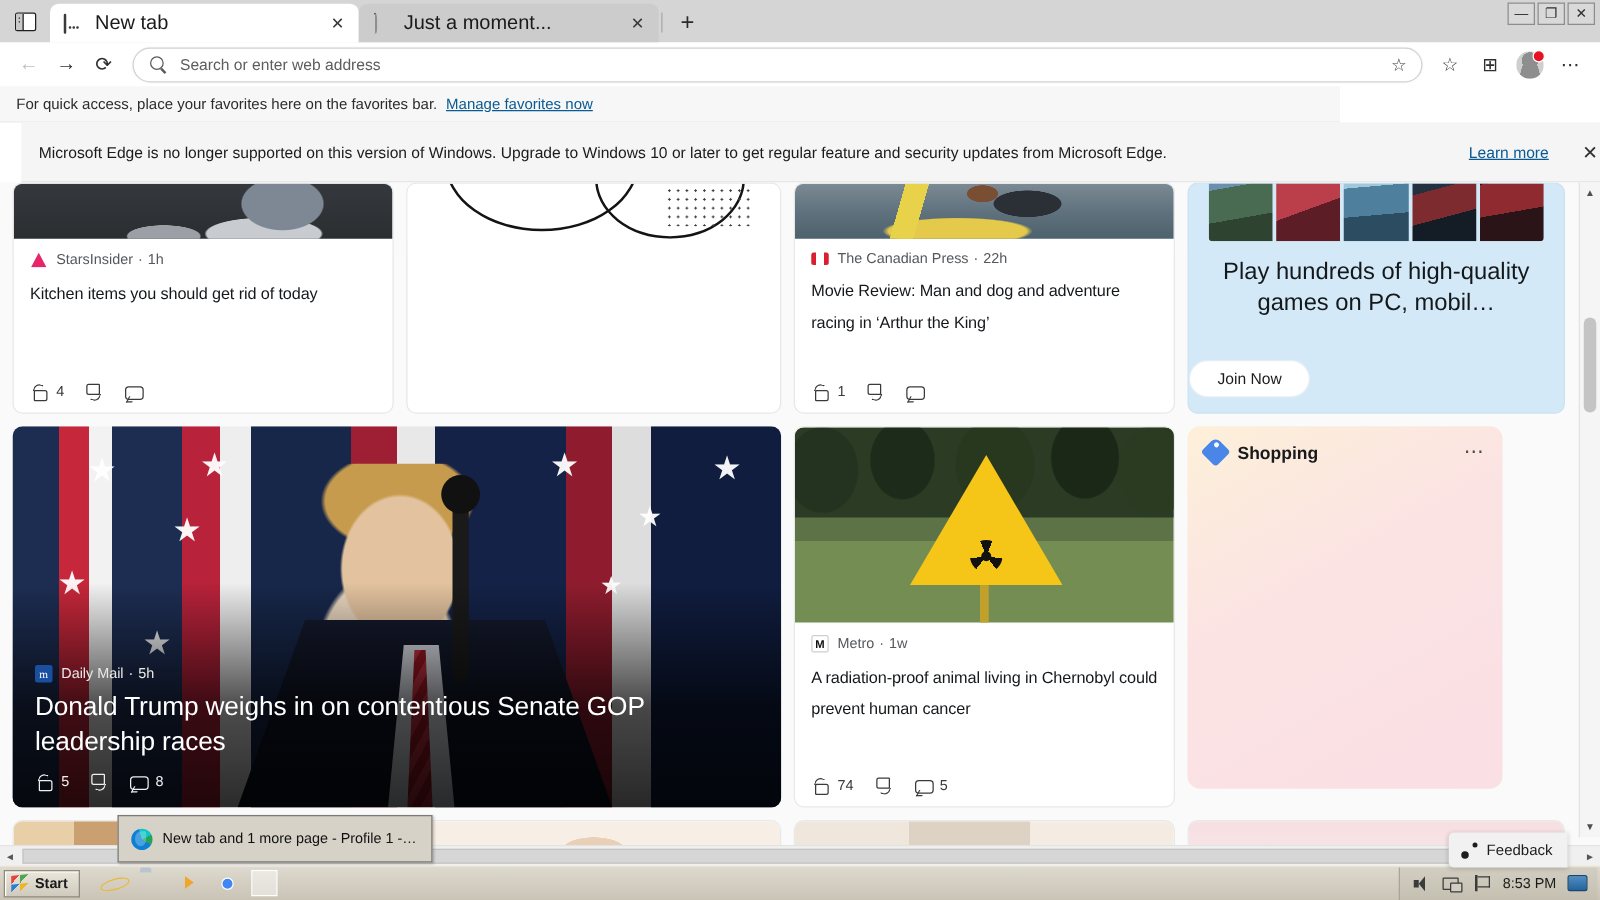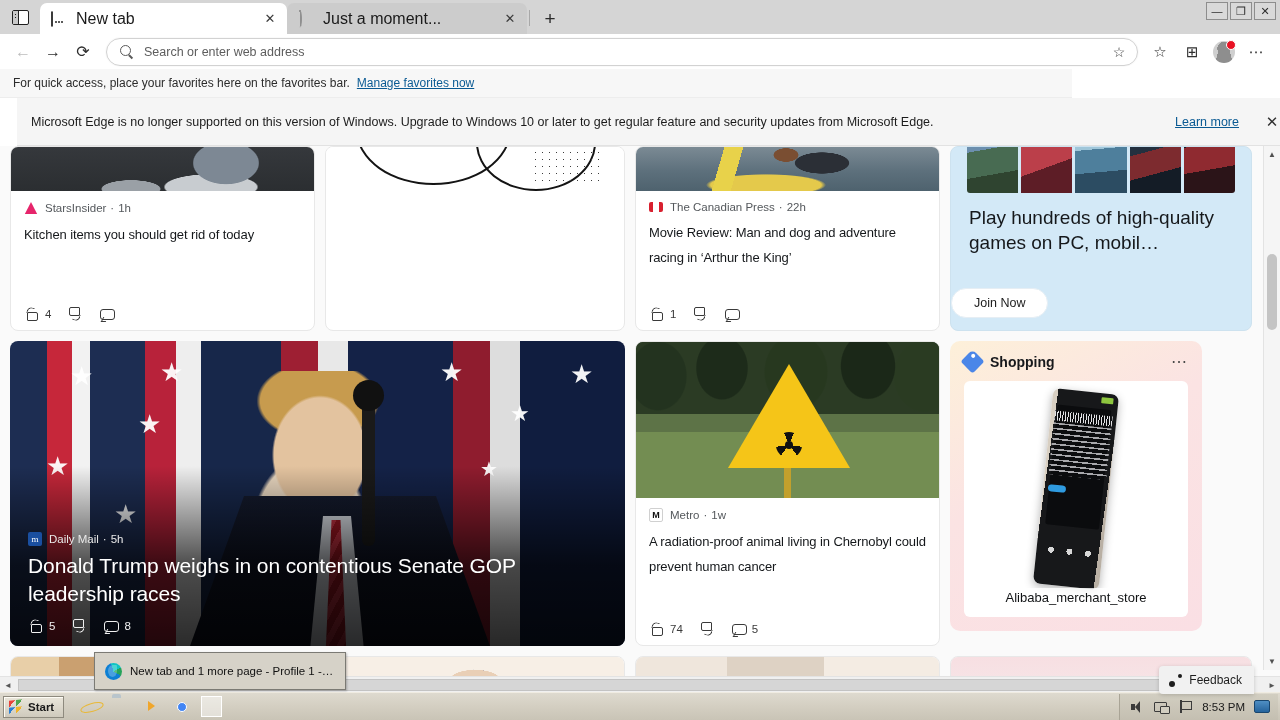--- a/index.html
+++ b/index.html
@@ -238,21 +238,21 @@
     height: 73px; margin: 0 16px; display: flex; gap: 3px; margin-top: -27px;
     border-radius: 3px; overflow: hidden;
   }
   .gps { flex: 1; }
   .gps1 { background: linear-gradient(170deg,#6c8fae 0 40%, #486b52 40% 72%, #2f4430 72%); }
   .gps2 { background: linear-gradient(160deg,#7b2d3a 0 30%, #bb3f4a 30% 62%, #5d1d26 62%); }
   .gps3 { background: linear-gradient(175deg,#9fc6d9 0 40%, #4e7f9c 40% 70%, #2c4c62 70%); }
   .gps4 { background: linear-gradient(165deg,#23303f 0 42%, #7d2b2f 42% 70%, #141c26 70%); }
   .gps5 { background: linear-gradient(170deg,#151a22 0 34%, #8f2a30 34% 66%, #2b1418 66%); }
   .gptitle {
-    padding: 12px 18px 0 18px; font-size: 19px; line-height: 25px; color: #15181b;
+    padding: 12px 18px 0 18px; font-size: 19px; line-height: 25px; color: #15181b; text-align: center;
   }
   .gpbtnwrap { padding: 14px 0 12px 0; display: flex; justify-content: flex-start; margin-top: auto; }
   .gpbtn {
     background: #ffffff; border: 1px solid #e6eef4; border-radius: 16px;
     padding: 7px 22px; font-size: 12.5px; color: #1b1b1b;
   }
 
   
   .bigcard {
     position: relative; border-radius: 8px; overflow: hidden;
@@ -807,31 +807,20 @@
             </div>
           </div>
         </div>
 
         <div class="shoppanel" style="width:252px;height:290px">
           <div class="shophead">
             <span class="tagicon"></span>
             <span class="shoptitle">Shopping</span>
             <span class="shopdots">⋯</span>
           </div>
-          <div class="shopitem">
-            <div class="phone">
-              <span class="scr"></span>
-                <span class="wave"></span>
-                <span class="txtlines"></span>
-              <span class="pill"></span>
-                <span class="batt"></span>
-                <span class="ctrls"></span>
-            </div>
-            <div class="shoplabel">Alibaba_merchant_store</div>
-          </div>
         </div>
       </div>
 
       <div class="partialrow">
         <div class="pcard" style="width:305px">
             <div class="pimg-a"></div>
           </div>
         <div class="pcard" style="width:300px">
           <div class="pimg-b">
               <span class="scribble">ℵ</span>

